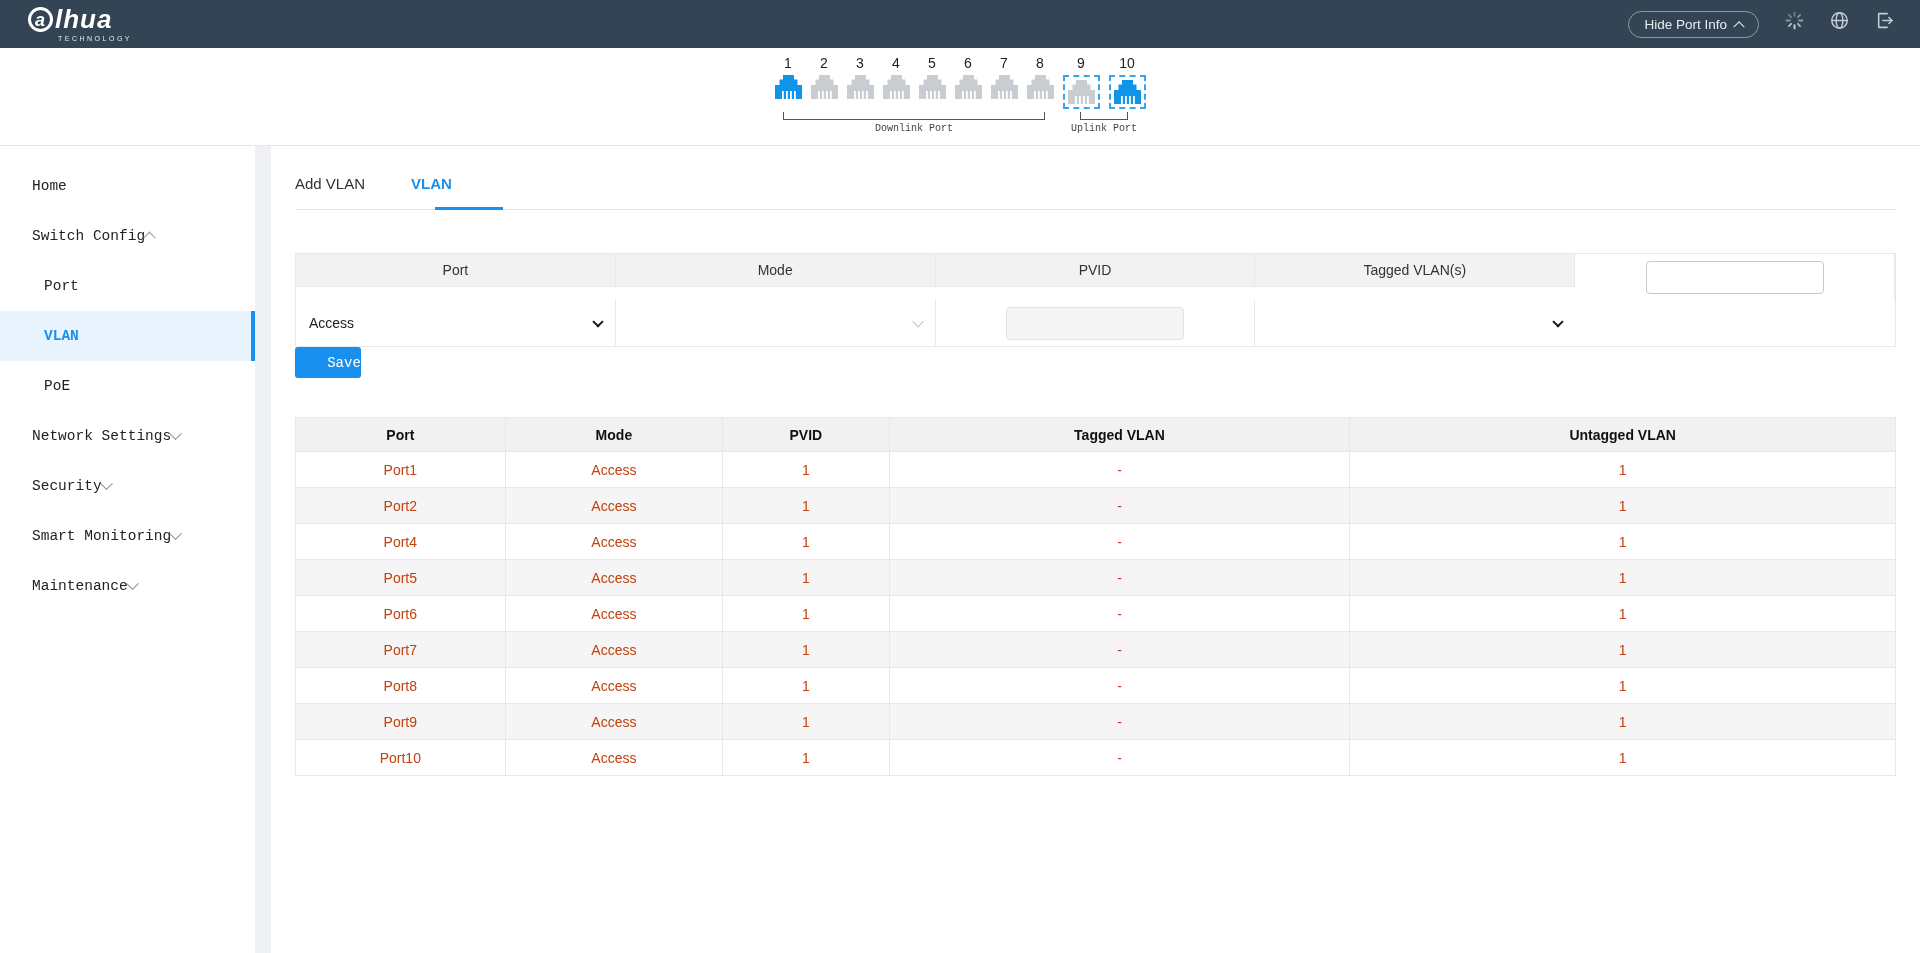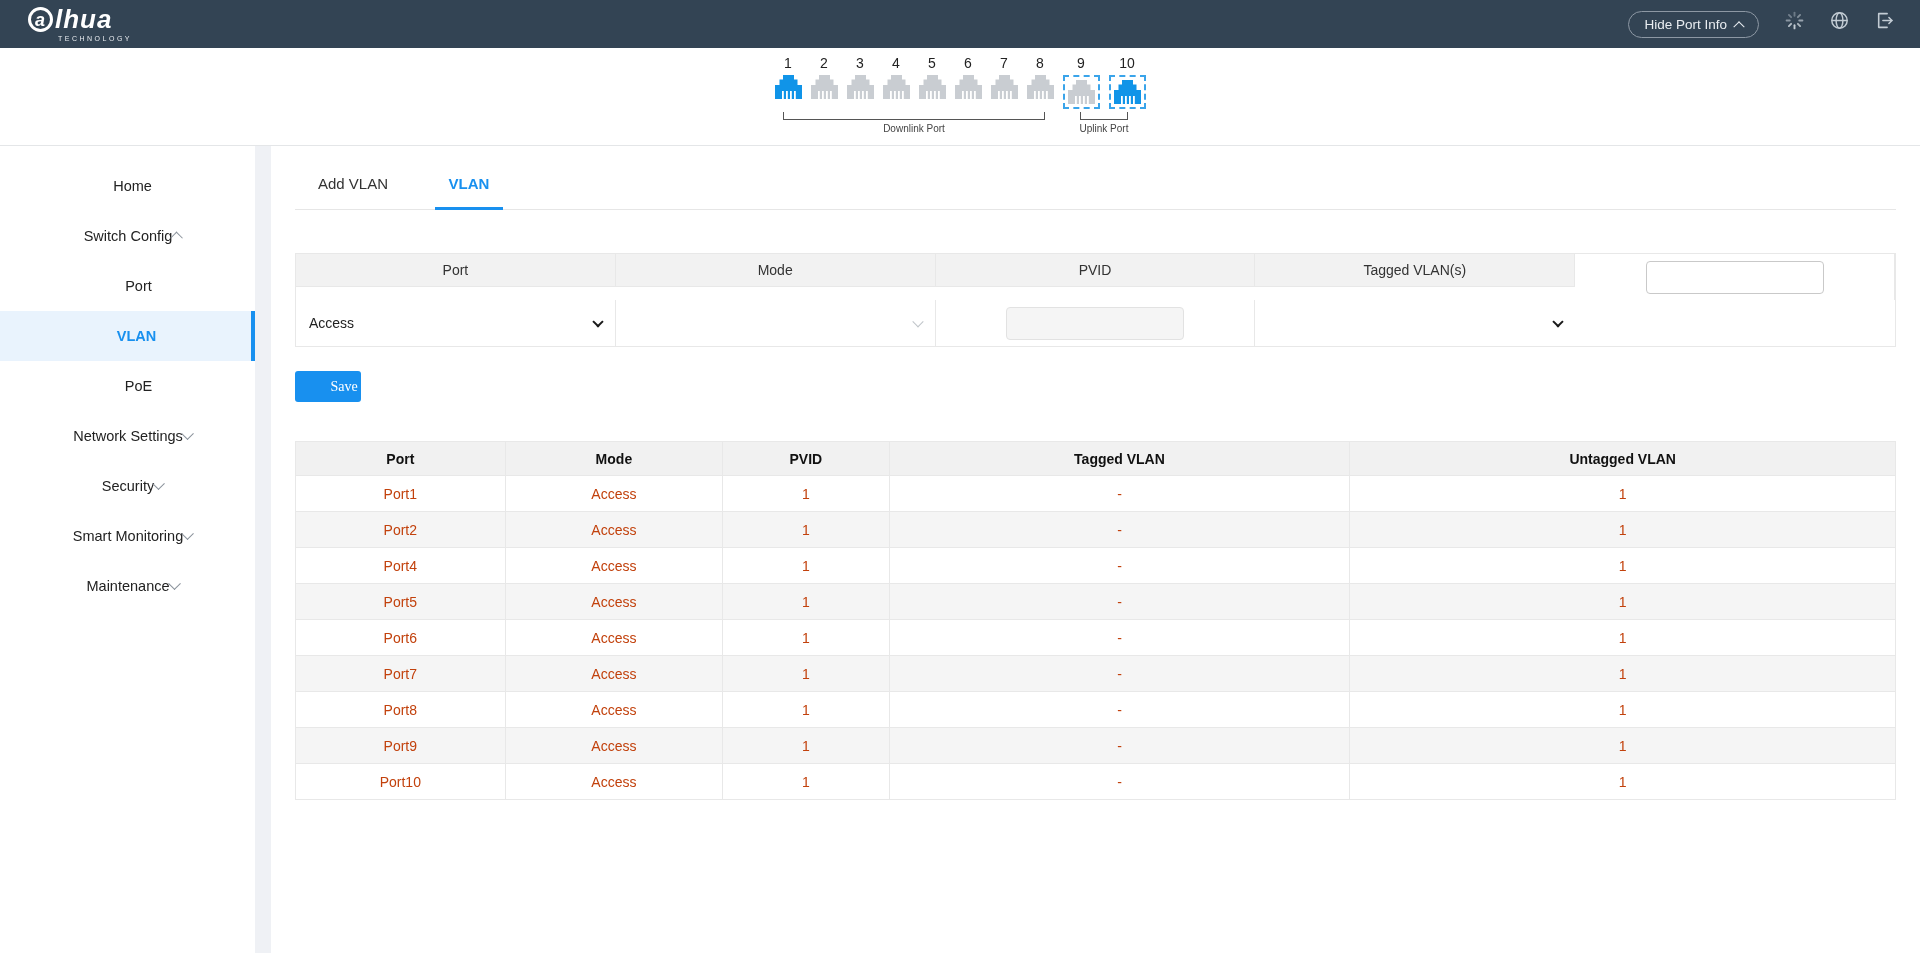--- a/index.html
+++ b/index.html
@@ -46,55 +46,55 @@
     display: flex; justify-content: center; padding-top: 7px;
   }
   .pd { display: flex; flex-direction: column; align-items: center; }
   .ports-row { display: flex; align-items: flex-start; gap: 9px; }
   .port-unit { display: flex; flex-direction: column; align-items: center; width: 27px; }
   .port-unit.boxed { width: 37px; }
   .port-num { font-size: 14px; color: #222; margin-bottom: 4px; }
   .port-icon-wrap { line-height: 0; }
   .port-icon-wrap.dashed { border: 2px dashed #3aa4ea; padding: 3px 3px; }
   .brackets-row { display: flex; gap: 9px; margin-top: 3px; }
-  .bracket-group { display: flex; flex-direction: column; align-items: center; }
+  .bracket-group { display: flex; flex-direction: column; align-items: center; font-family: Liberation Mono, monospace; }
   .bracket-group.downlink { width: 279px; }
   .bracket-group.uplink { width: 83px; }
   .bracket { height: 8px; border-left: 1px solid #555; border-right: 1px solid #555; border-bottom: 1px solid #555; }
   .bracket-group.downlink .bracket { width: 262px; }
   .bracket-group.uplink .bracket { width: 48px; }
   .bracket-label { font-size: 10px; color: #444; margin-top: 3px; white-space: nowrap; }
 
   
   .page { display: flex; height: 807px; }
   .sidebar { width: 255px; background: #fff; padding-top: 15px; flex: none; }
   .divider-strip { width: 16px; background: #eff1f5; flex: none; }
   .content { flex: 1; background: #fff; padding: 0 24px; }
 
   
   .side-item {
-    height: 50px; display: flex; align-items: center; justify-content: center;
-    padding: 0 22px 0 32px; font-size: 14.5px; color: #222; cursor: pointer;
+    height: 50px; display: flex; align-items: center; justify-content: flex-start;
+    padding: 0 22px 0 32px; font-size: 14.5px; color: #222; cursor: pointer; font-family: Liberation Mono, monospace;
   }
   .side-item .lbl { pointer-events: none; }
   .side-item.child { padding-left: 44px; }
   .side-item.active {
     background: var(--sidebar-active-bg, #e9f3fd);
     color: var(--accent, #1890ef);
     font-weight: bold;
     border-right: 4px solid var(--accent, #1890ef);
   }
   .schev { width: 9px; height: 9px; border-right: 1.7px solid #8a929b; border-bottom: 1.7px solid #8a929b; flex: none; }
   .schev.down { transform: rotate(45deg) translate(-2px,-2px); }
   .schev.up { transform: rotate(-135deg) translate(-1px,-1px); }
 
   
   .tabs { display: flex; height: 64px; align-items: flex-end; border-bottom: 1px solid #e6e6e6; }
   .tab {
-    min-width: 116px; text-align: center; font-size: 15px; color: #333;
+    min-width: 116px; text-align: left; font-size: 15px; color: #333;
     padding-bottom: 17px; cursor: pointer; position: relative;
   }
   .tab.active { color: var(--accent, #1890ef); font-weight: bold; }
   .tab.active::after {
     content: ""; position: absolute; left: 50%; transform: translateX(-50%);
     bottom: -1px; width: 68px; height: 3px; background: var(--accent, #1890ef);
   }
 
   
   .form-table {
@@ -127,23 +127,23 @@
     cursor: pointer;
   }
   .sel-chev {
     position: absolute; right: 13px; top: 50%; pointer-events: none;
     width: 8px; height: 8px; transform: translateY(-65%) rotate(45deg);
   }
   .sel-chev.dark { border-right: 2px solid #1a1a1a; border-bottom: 2px solid #1a1a1a; }
   .sel-chev.light { border-right: 1.6px solid #bfc4c9; border-bottom: 1.6px solid #bfc4c9; }
 
   .save-btn {
-    margin-top: 24px; width: 66px; height: 31px;
+    width: 66px; height: 31px;
     background: var(--accent, #1890ef); color: #fff; border: none; border-radius: 3px;
-    font-family: Liberation Serif, serif; font-size: 14px; cursor: pointer; display: block; padding-left: 32px;
+    font-family: Liberation Mono, monospace; font-size: 14px; cursor: pointer; display: block; padding-left: 32px;
   }
 
   
   .vlan-table { margin-top: 39px; width: 100%; border-collapse: collapse; font-size: 14px; }
   .vlan-table th {
     background: #f1f1f1; font-weight: bold; color: #111;
     height: 34px; border: 1px solid var(--border, #e8e8e8); text-align: center;
   }
   .vlan-table td {
     height: 36px; border: 1px solid var(--border, #e8e8e8); text-align: center; color: #c2410c;

